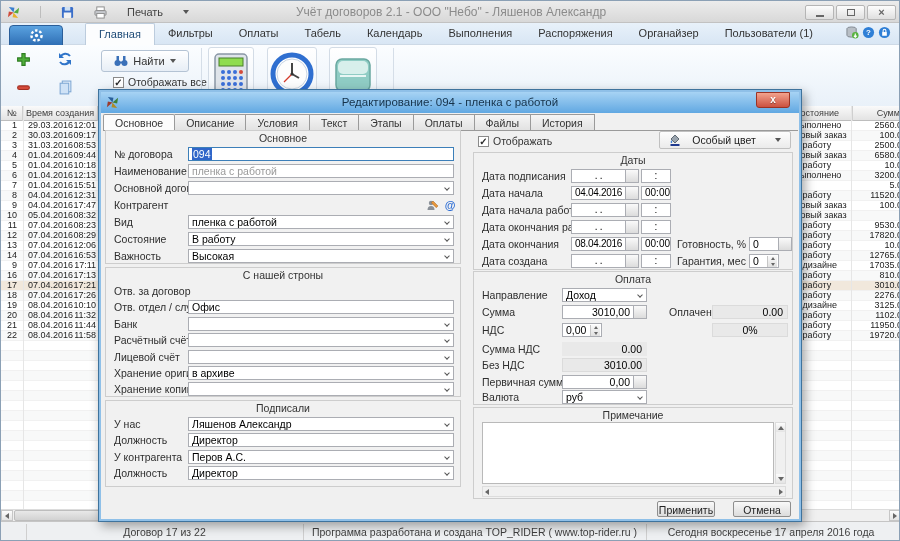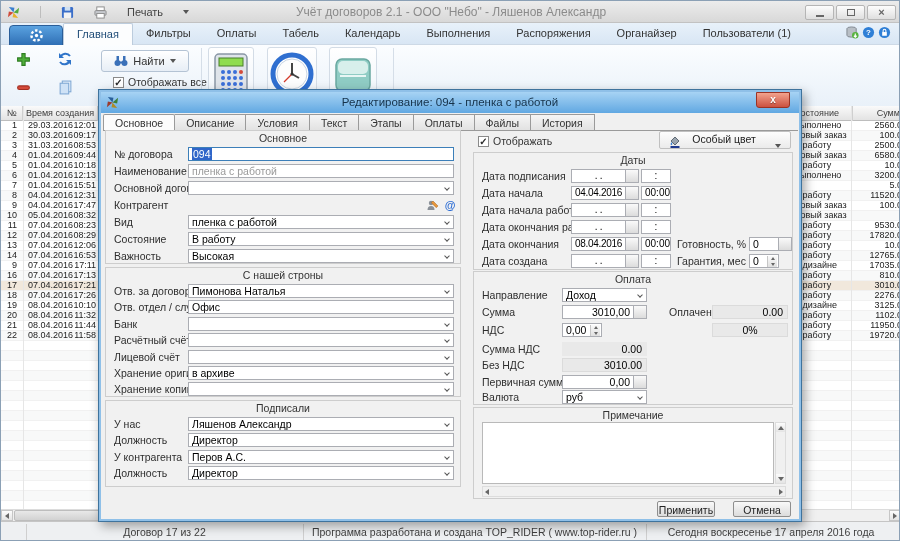--- a/index.html
+++ b/index.html
@@ -15,21 +15,21 @@
   .print-label{font-size:11px;color:#444;}
   .caret{width:0;height:0;border-left:3px solid transparent;border-right:3px solid transparent;border-top:4px solid #555;}
   .winbtn{width:29px;height:15px;border:1px solid #b5b5b5;border-radius:2px;background:linear-gradient(#fdfdfd,#dfdfdf);display:flex;align-items:center;justify-content:center;}
   .glyph-min{width:8px;height:2px;background:#666;margin-top:7px;}
   .glyph-max{width:8px;height:7px;border:1.5px solid #666;}
   .glyph-close{font-size:11px;color:#666;font-weight:bold;line-height:10px;}
 
   
   #ribbon-tabrow{left:0;top:22px;width:900px;height:22px;background:linear-gradient(#e8f1fa,#d8e6f4);border-bottom:1px solid #cdd9e6;}
   #app-button{left:8px;top:24px;width:54px;height:21px;background:linear-gradient(#5aa2e0,#2f6fb5);border:1px solid #2a5e99;border-radius:4px 4px 0 0;display:flex;align-items:center;justify-content:center;}
-  #ribbon-tabs{left:62px;top:22px;height:22px;display:flex;}
+  #ribbon-tabs{left:84px;top:22px;height:22px;display:flex;}
   .rtab{padding:0 13px;font-size:11px;color:#333;line-height:21px;height:22px;}
   .rtab.active{background:#fcfdfe;border:1px solid #bcccdd;border-bottom:none;border-radius:2px 2px 0 0;color:#1d4a76;}
   #ribbon-mini-icons{right:8px;top:25px;display:flex;gap:3px;}
   #ribbon-body{left:0;top:44px;width:900px;height:61px;background:linear-gradient(#fbfdff,#e9f1f9);}
   .vsep{top:47px;width:1px;height:54px;background:#d5dee8;}
   .tool{display:flex;align-items:center;justify-content:center;}
   #find-btn{left:100px;top:49px;width:88px;height:22px;border:1px solid #b4c3d4;border-radius:3px;background:linear-gradient(#ffffff,#e7eef6);display:flex;align-items:center;justify-content:center;gap:5px;font-size:11px;color:#333;}
   .checkline{display:flex;align-items:center;gap:4px;font-size:10.5px;color:#333;}
   .cb{width:11px;height:11px;background:#fff;border:1px solid #8a8a8a;font-size:10px;line-height:10px;text-align:center;color:#2a2a2a;font-weight:bold;}
   .bigtile{top:46px;height:54px;border:1px solid #d3dce6;border-radius:3px;background:linear-gradient(#ffffff,#eef4fa);display:flex;align-items:center;justify-content:center;}
@@ -525,21 +525,20 @@
           </div>
           <div class="frow" style="top: 118px;">
             <div class="flabel">Важность</div>
             <div class="field" style="left: 82px; width: 266px;"><span class="val">Высокая</span><i class="chev"></i></div>
           </div>
         </div>
         <div class="groupbox" style="left: 6px; top: 177px; width: 356px; height: 130px;">
           <div class="gb-caption">С нашей строны</div>
           <div class="frow" style="top: 16px;">
             <div class="flabel">Отв. за договор</div>
-            <div class="field" style="left: 82px; width: 266px;"><span class="val">Пимонова Наталья</span><i class="chev"></i></div>
           </div>
           <div class="frow" style="top: 32.4px;">
             <div class="flabel">Отв. отдел / служба</div>
             <div class="field" style="left: 82px; width: 266px;"><span class="val">Офис</span></div>
           </div>
           <div class="frow" style="top: 48.8px;">
             <div class="flabel">Банк</div>
             <div class="field" style="left: 82px; width: 266px;"><span class="val"></span><i class="chev"></i></div>
           </div>
           <div class="frow" style="top: 65.2px;">
@@ -579,21 +578,21 @@
           </div>
         </div>
       </div>
 
     <div class="abs" style="left:374px;top:39px;width:320px;height:392px;">
 
       <div class="checkline abs" style="left:5px;top:6px;">
         <div class="cb">✓</div>
         <span>Отображать</span>
       </div>
-      <div class="btn abs" style="left:186px;top:2px;width:132px;height:18px;background:linear-gradient(#fdfdfd,#ebebeb);border-color:#c0c0c0;display:flex;align-items:flex-end;justify-content:center;gap:11px;">
+      <div class="btn abs" style="left:186px;top:2px;width:132px;height:18px;background:linear-gradient(#fdfdfd,#ebebeb);border-color:#c0c0c0;display:flex;align-items:center;justify-content:center;gap:11px;">
         <svg width="12" height="12" viewBox="0 0 12 12">
             <path d="M2 5 L6 1 L10 5 L6 9 Z" fill="#9aa4ae" stroke="#5f6a74"></path>
             <path d="M2.2 6.5 q-1.4 2 0 2.6 q1.4 .4 1-2.6z" fill="#3a7fd0"></path>
             <rect x="1.5" y="10" width="9" height="2" fill="#1f3a8f"></rect>
           </svg>
         <span>Особый цвет</span>
         <div class="caret" style="margin-left:8px;"></div>
       </div>
 
       <div class="groupbox" style="left:0;top:23px;width:320px;height:118px;">

